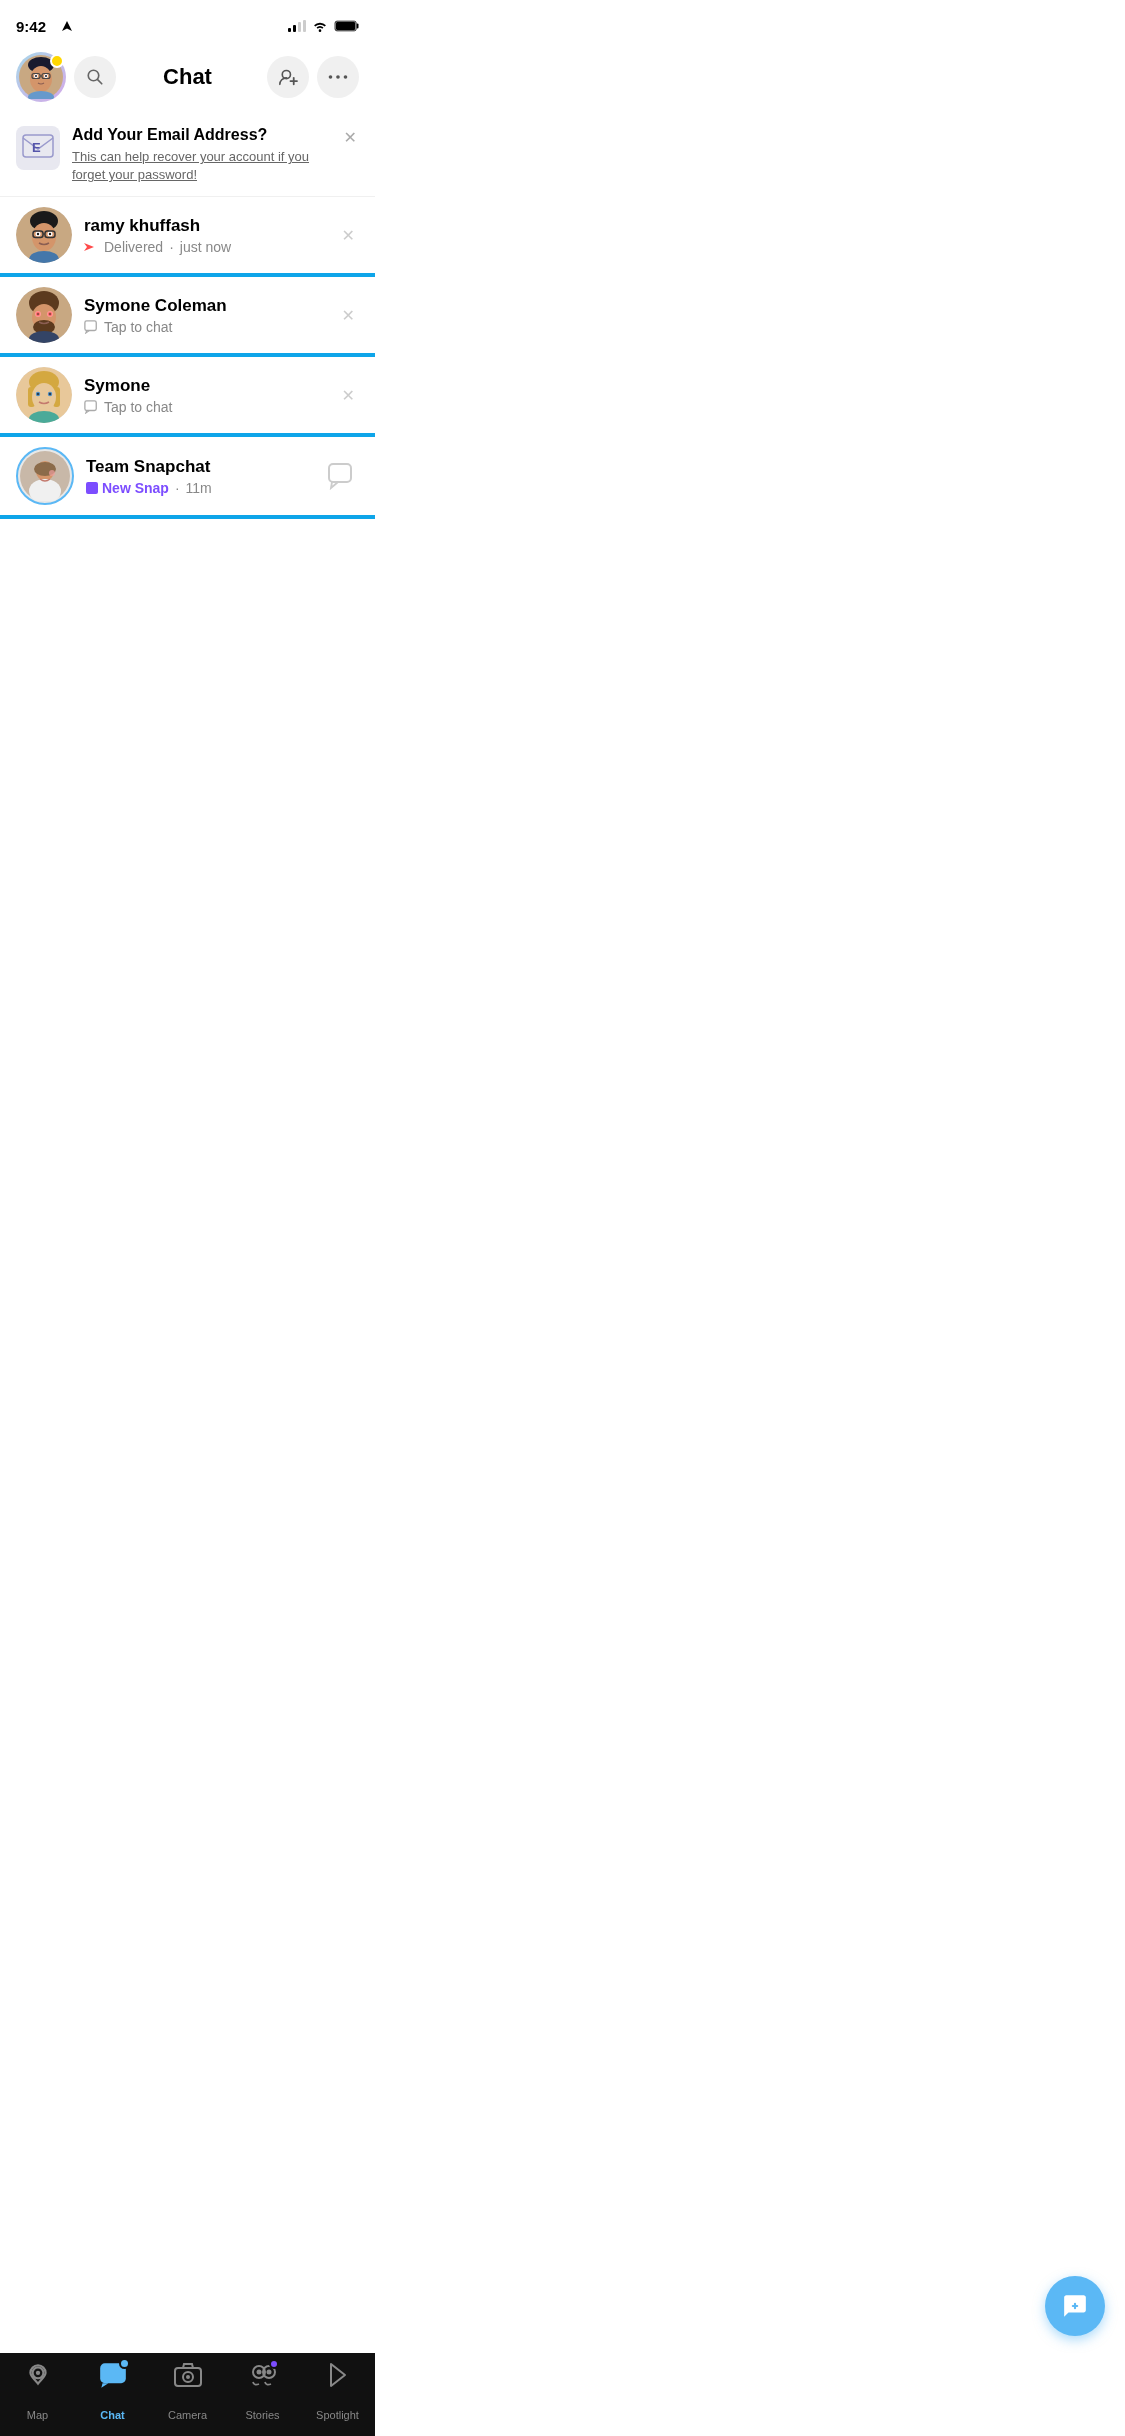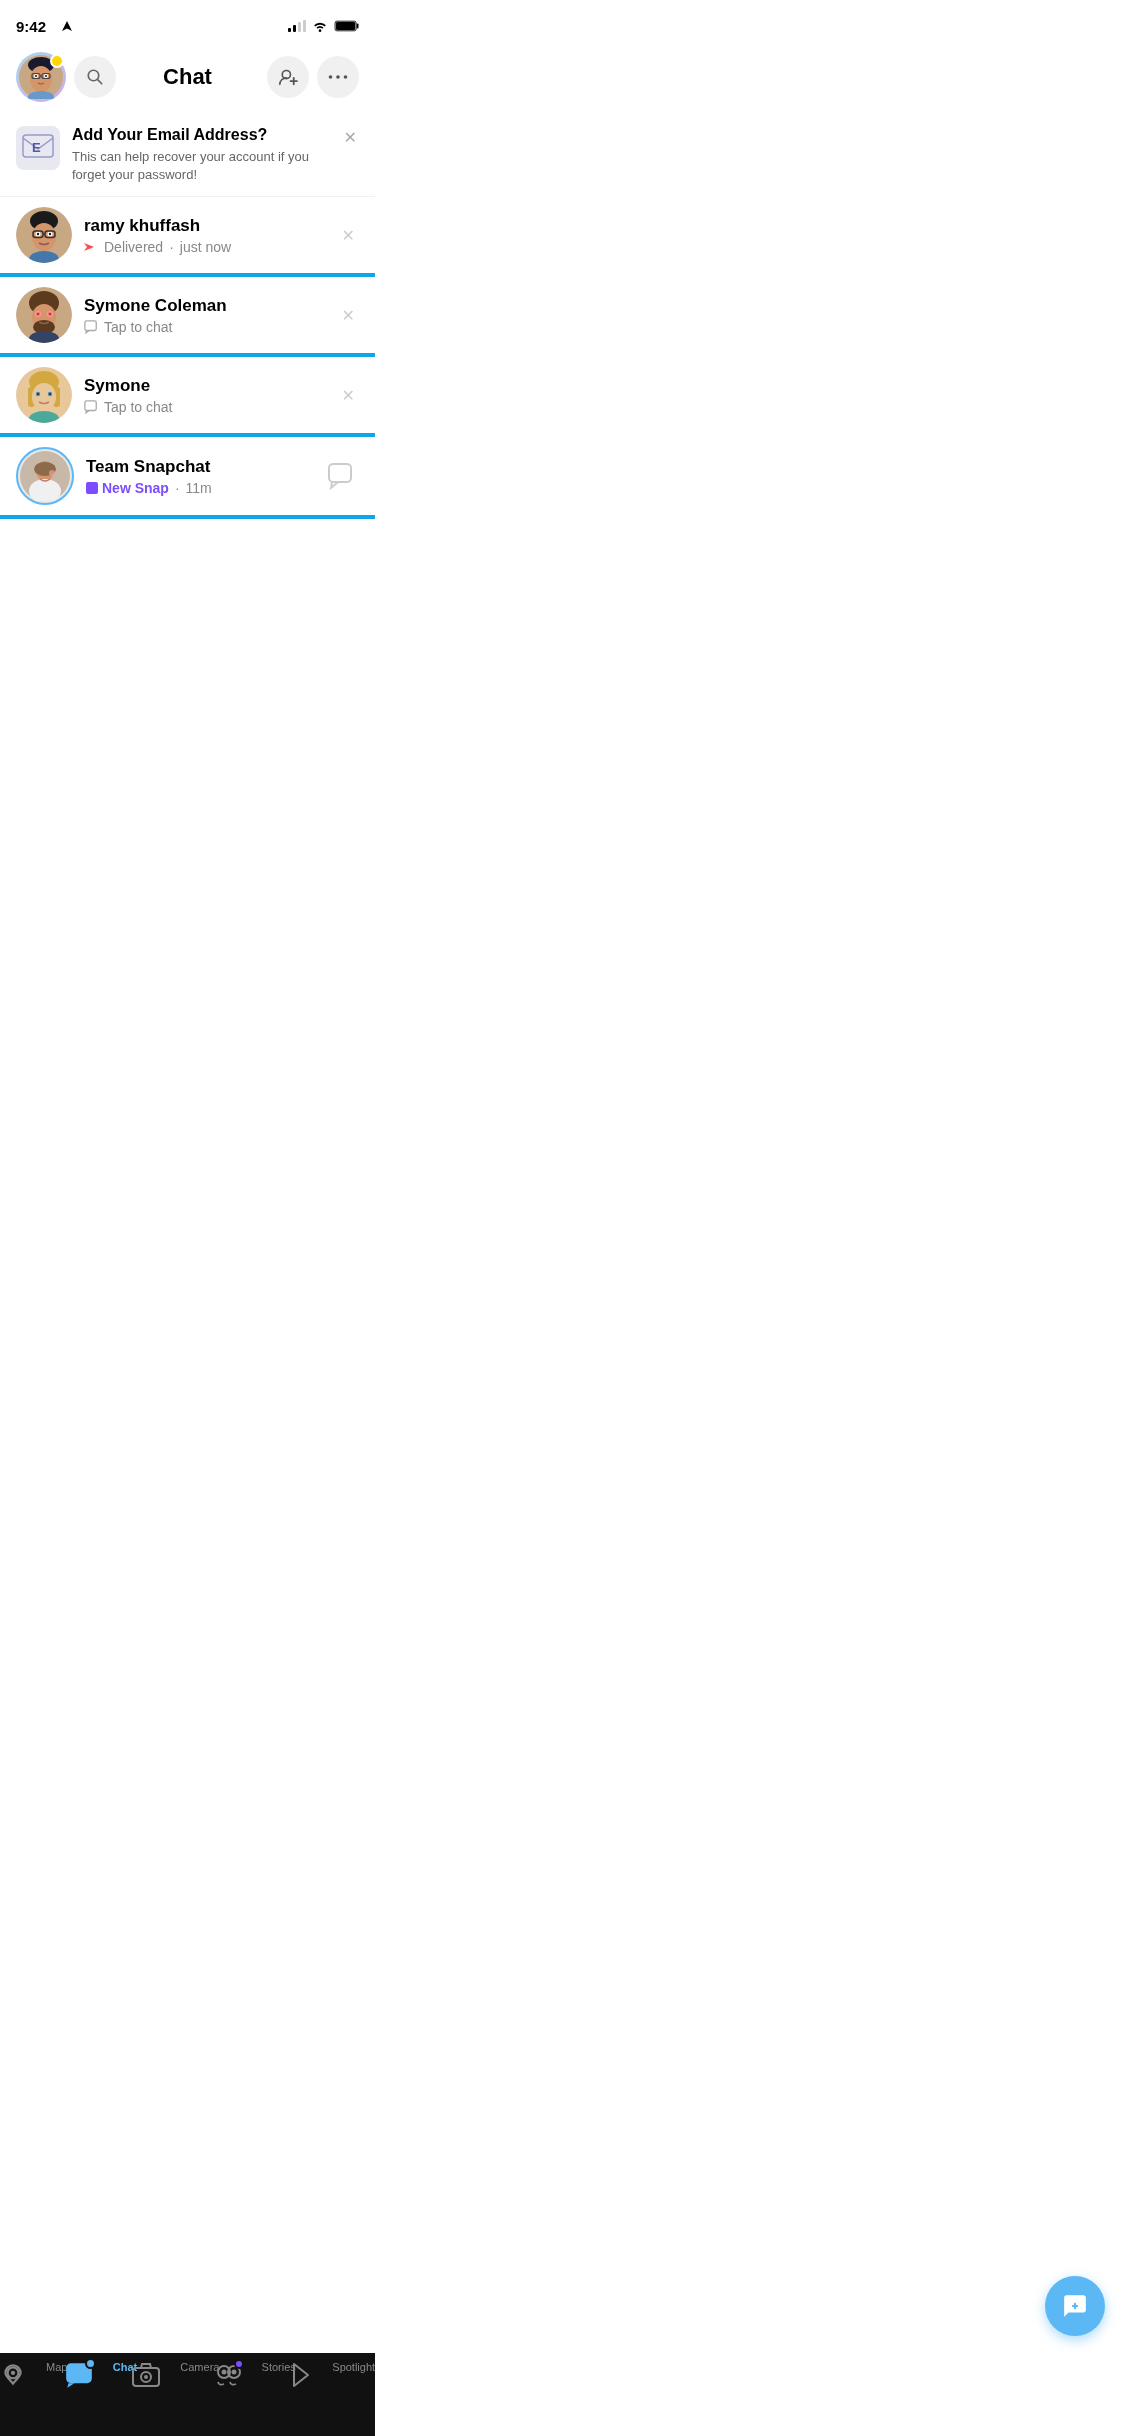--- a/index.html
+++ b/index.html
@@ -146,20 +146,21 @@
     .email-title {
       font-size: 16px;
       font-weight: 700;
       color: #000;
       margin-bottom: 4px;
     }
     .email-desc {
       font-size: 13px;
       color: #666;
       line-height: 1.4;
+      text-decoration: underline;
     }
     .close-btn {
       color: #aaa;
       font-size: 16px;
       cursor: pointer;
       padding: 2px;
       flex-shrink: 0;
     }
 
     
@@ -263,21 +264,22 @@
       width: 375px;
       height: 83px;
       background: #111;
       display: flex;
       align-items: flex-start;
       justify-content: space-around;
       padding-top: 8px;
     }
     .nav-item {
       display: flex;
-      flex-direction: row;
+      flex-direction: column;
+      align-items: center;
       gap: 20px;
       cursor: pointer;
       min-width: 60px;
     }
     .nav-icon {
       position: relative;
       width: 28px;
       height: 28px;
       display: flex;
       align-items: center;

